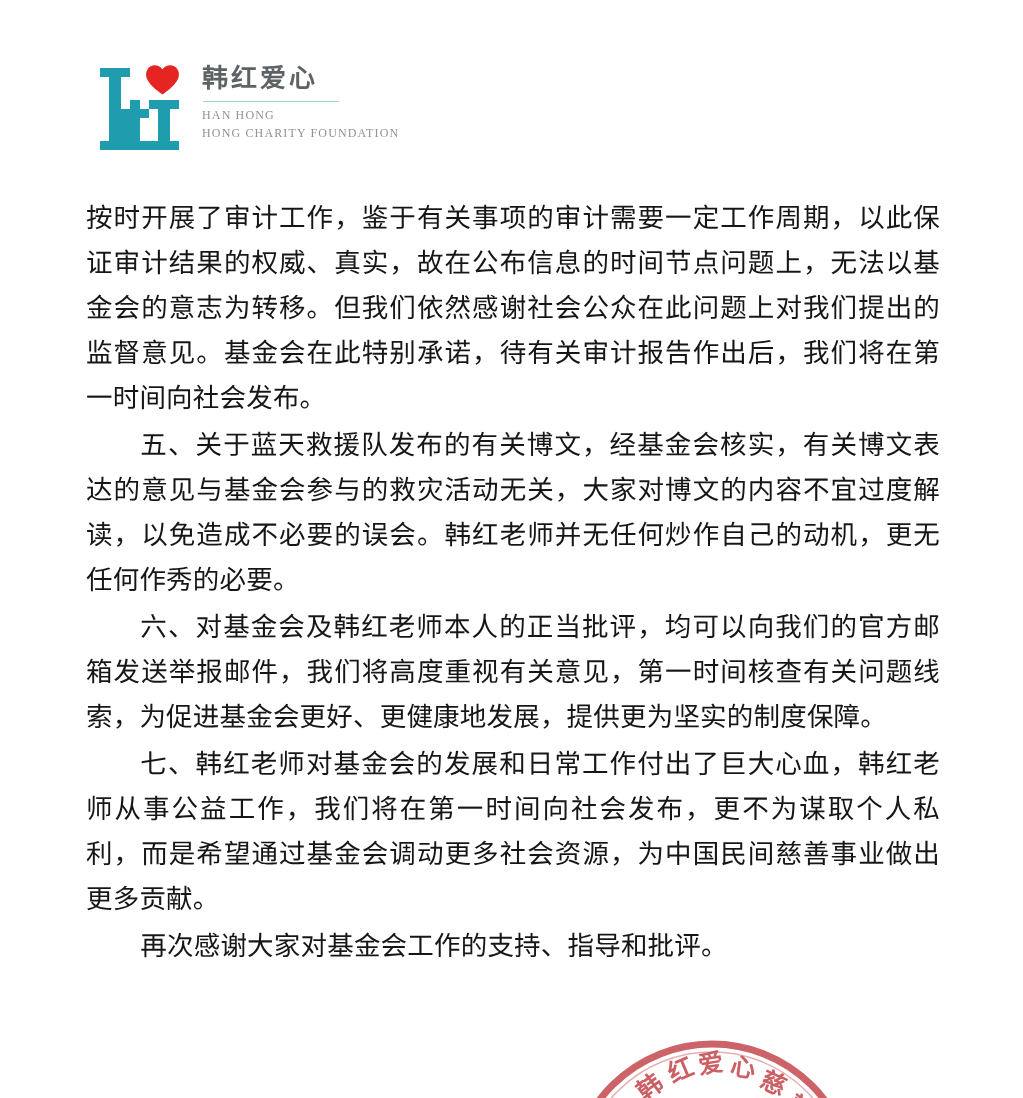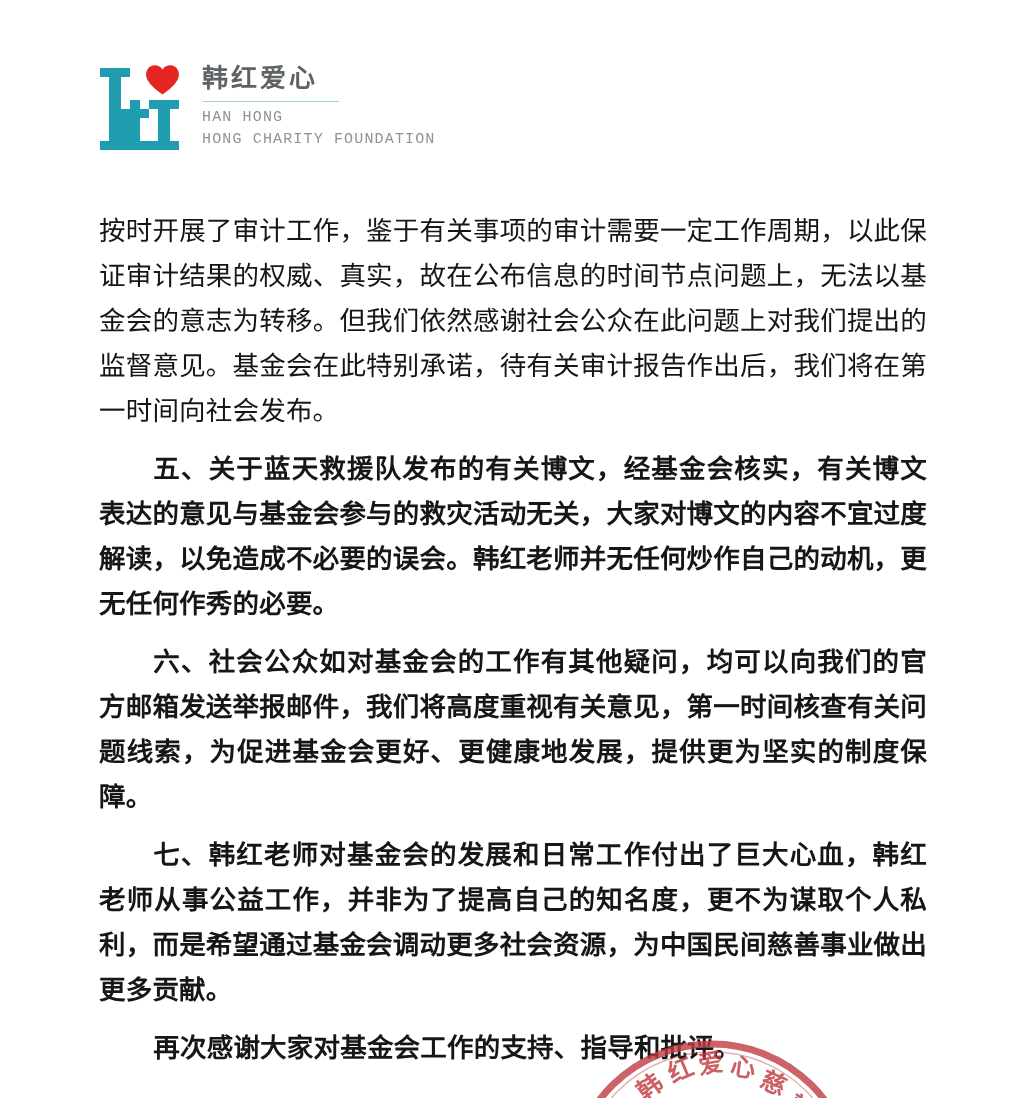--- a/index.html
+++ b/index.html
@@ -52,47 +52,47 @@
     line-height: 1.24;
     white-space: nowrap;
   }
   .logo-rule {
     width: 136px;
     height: 1px;
     background: #9fd2d8;
     margin: 7px 0 5px 1px;
   }
   .logo-en {
-    font-family: Liberation Mono, monospace;
-    font-size: 15px;
+    font-family: Liberation Serif, serif;
+    font-size: 12px;
     letter-spacing: 1.15px;
     color: #8d9295;
     line-height: 1.45;
     white-space: nowrap;
   }
 
   
   .doc-body {
     position: absolute;
     left: 86px;
     top: 196px;
     width: 854px;
   }
   .para {
     font-size: 26.5px;
     line-height: 45px;
     letter-spacing: 0.2px;
     text-align: justify;
     text-justify: inter-character;
     color: #161616;
-    margin: 13px;
+    margin: 0;
   }
   .para + .para { margin-top: 0px; }
   .para.indent { text-indent: 2.05em; }
-  .para.gap { margin-top: 2px; font-weight: bold; }
+  .para.gap { margin-top: 2px; }
 
   
   .seal {
     position: absolute;
     left: 562px;
     top: 1035px;
     width: 300px;
     height: 300px;
     opacity: 0.88;
   }
@@ -126,22 +126,22 @@
       <div class="logo-cn">韩红爱心</div>
       <div class="logo-rule"></div>
       <div class="logo-en">HAN HONG</div>
       <div class="logo-en">HONG CHARITY FOUNDATION</div>
     </div>
   </div>
 
   <div class="doc-body">
     <p class="para">按时开展了审计工作，鉴于有关事项的审计需要一定工作周期，以此保证审计结果的权威、真实，故在公布信息的时间节点问题上，无法以基金会的意志为转移。但我们依然感谢社会公众在此问题上对我们提出的监督意见。基金会在此特别承诺，待有关审计报告作出后，我们将在第一时间向社会发布。</p>
     <p class="para indent gap">五、关于蓝天救援队发布的有关博文，经基金会核实，有关博文表达的意见与基金会参与的救灾活动无关，大家对博文的内容不宜过度解读，以免造成不必要的误会。韩红老师并无任何炒作自己的动机，更无任何作秀的必要。</p>
-    <p class="para indent gap">六、社会公众如对基金会的工作有其他疑问，均可以向我们的官方邮箱发送举报邮件，我们将高度重视有关意见，第一时间核查有关问题线索，为促进基金会更好、更健康地发展，提供更为坚实的制度保障。</p>
-    <p class="para indent gap">七、韩红老师对基金会的发展和日常工作付出了巨大心血，韩红老师从事公益工作，并非为了提高自己的知名度，更不为谋取个人私利，而是希望通过基金会调动更多社会资源，为中国民间慈善事业做出更多贡献。</p>
+    <p class="para indent gap">六、对基金会及韩红老师本人的正当批评，均可以向我们的官方邮箱发送举报邮件，我们将高度重视有关意见，第一时间核查有关问题线索，为促进基金会更好、更健康地发展，提供更为坚实的制度保障。</p>
+    <p class="para indent gap">七、韩红老师对基金会的发展和日常工作付出了巨大心血，韩红老师从事公益工作，我们将在第一时间向社会发布，更不为谋取个人私利，而是希望通过基金会调动更多社会资源，为中国民间慈善事业做出更多贡献。</p>
     <p class="para indent gap">再次感谢大家对基金会工作的支持、指导和批评。</p>
   </div>
 
   <div class="seal">
     <svg width="300" height="300" viewBox="0 0 300 300" xmlns="http://www.w3.org/2000/svg">
       <g stroke="#bf3a40" fill="none" stroke-linecap="round">
         <circle cx="150" cy="150" r="141" stroke-width="7" opacity="0.9"></circle>
         <circle cx="150" cy="150" r="133" stroke-width="1.6" opacity="0.45"></circle>
       </g>
 

